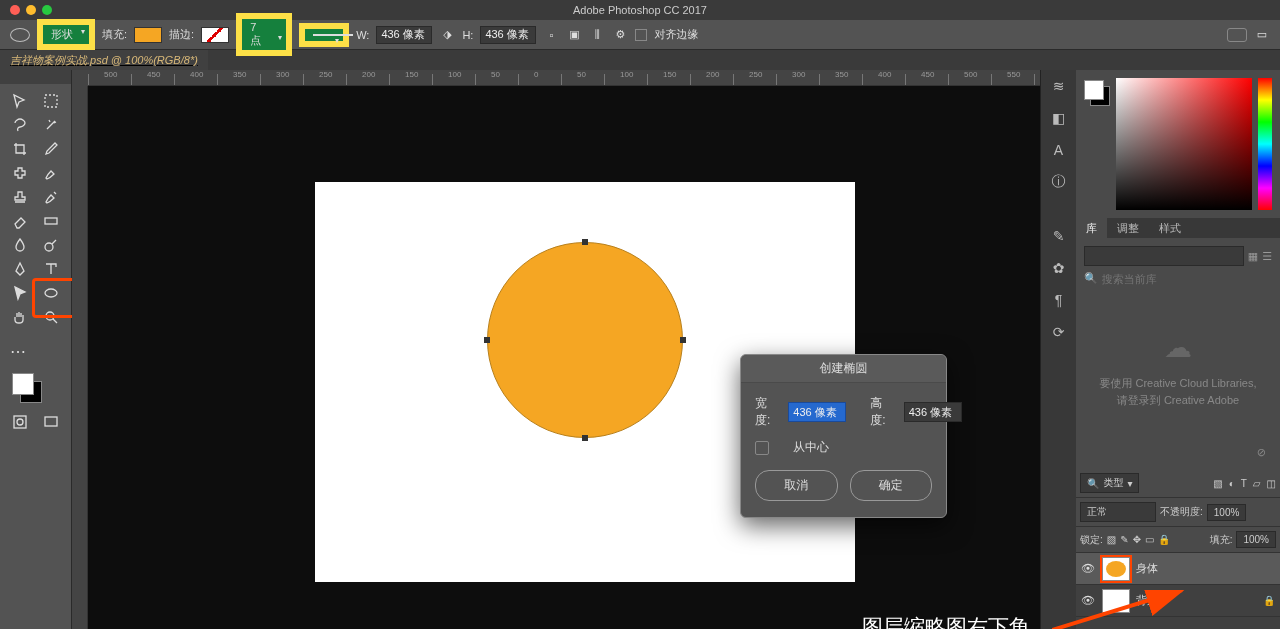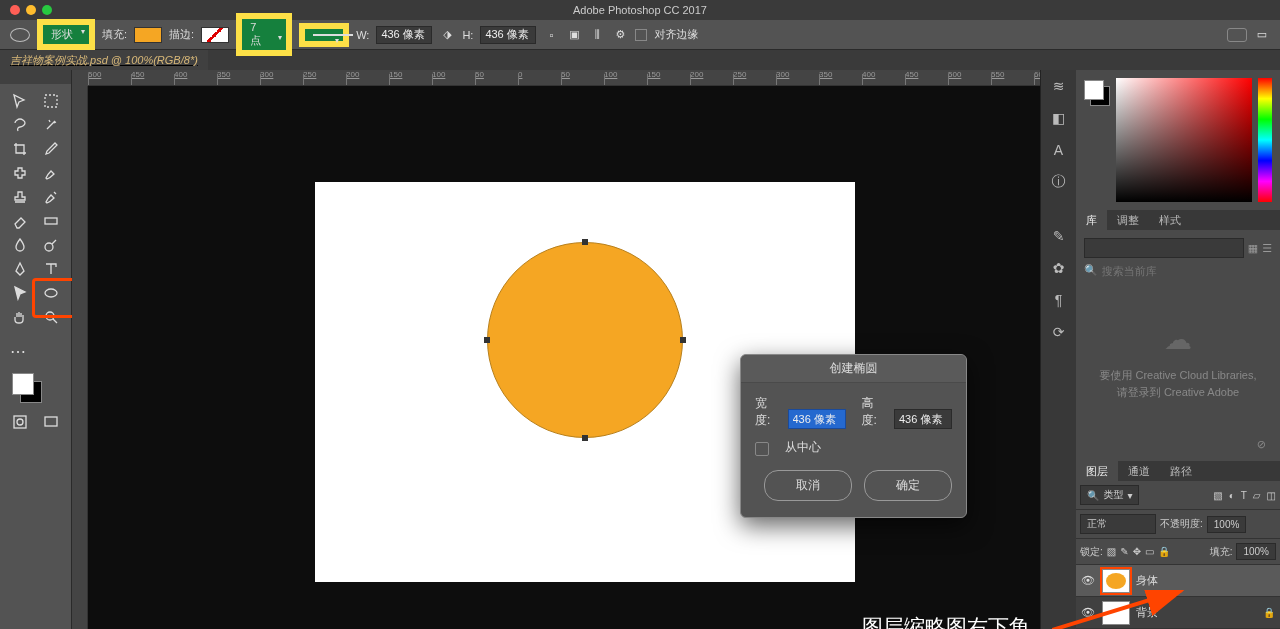--- a/index.html
+++ b/index.html
@@ -34,34 +34,34 @@
 .tool-grid { display: grid; grid-template-columns: 1fr 1fr; gap: 2px; padding: 0 6px; }
 .tool { height: 22px; display: flex; align-items: center; justify-content: center; color: #ddd; font-size: 14px; border-radius: 2px; }
 .tool svg { width: 16px; height: 16px; fill: none; stroke: #ddd; stroke-width: 1.3; }
 .tool-highlight { position: absolute; border: 3px solid #ff4400; border-radius: 4px; }
 .tool-swatches { position: relative; width: 30px; height: 30px; margin: 12px 0 8px 12px; }
 .tool-swatches .fg { width: 22px; height: 22px; background: #fff; border: 1px solid #888; position: absolute; top: 0; left: 0; }
 .tool-swatches .bg { width: 22px; height: 22px; background: #000; border: 1px solid #888; position: absolute; bottom: 0; right: 0; }
 
 .canvas-area { flex: 1; background: #0d0d0d; position: relative; }
 .ruler-h { position: absolute; top: 0; left: 16px; right: 0; height: 16px; background: #444; color: #999; font-size: 8px; display: flex; overflow: hidden; border-bottom:1px solid #333;}
-.ruler-h span { width: 43px; flex-shrink: 0; text-align: left; position: relative; padding-left:0;text-decoration:underline;}
+.ruler-h span { width: 43px; flex-shrink: 0; text-align: left; position: relative; padding-left:16px;}
 .ruler-h span::before { content:""; position:absolute; left:0; top:4px; bottom:0; width:1px; background:#777;}
 .ruler-v { position: absolute; top: 16px; left: 0; width: 16px; bottom: 0; background: #444; border-right:1px solid #333;}
 .ruler-corner { position:absolute; top:0; left:0; width:16px; height:16px; background:#444;}
 .canvas { position: absolute; top: 112px; left: 243px; width: 540px; height: 400px; background: #fff; }
 .ellipse { position: absolute; left: 172px; top: 60px; width: 196px; height: 196px; background: #f5a623; border-radius: 50%; border:0.5px solid #b8801c;}
 .handle { position: absolute; width: 6px; height: 6px; background: #333; }
 .handle.t { top: 57px; left: 267px; } .handle.b { top: 253px; left: 267px; }
 .handle.l { top: 155px; left: 169px; } .handle.r { top: 155px; left: 365px; }
 
-.dialog { position: absolute; top: 284px; left: 668px; width: 227px; background: #535353; border: 1px solid #888; border-radius: 6px; box-shadow: 0 8px 24px rgba(0,0,0,0.6); color: #ddd; font-size: 12px; z-index: 10; }
+.dialog { position: absolute; top: 284px; left: 668px; width: 207px; background: #535353; border: 1px solid #888; border-radius: 6px; box-shadow: 0 8px 24px rgba(0,0,0,0.6); color: #ddd; font-size: 12px; z-index: 10; }
 .dialog-title { text-align: center; padding: 5px; font-size: 12px; border-bottom:1px solid #4a4a4a; background: #5a5a5a; border-radius: 6px 6px 0 0;}
 .dialog-body { padding: 12px 14px 16px; }
-.dialog-row { display: flex; align-items: flex-end; gap: 10px; margin-bottom: 10px; }
+.dialog-row { display: flex; align-items: center; gap: 18px; margin-bottom: 10px; }
 .dialog-row input.text { width: 58px; background: #3a3a3a; border: 1px solid #2a2a2a; color: #eee; padding: 3px 4px; font-size: 11px; }
 .dialog-row input.sel { background: #2569cf; border-color: #1a4a9a;}
 .dialog-check { width: 14px; height: 14px; border: 1px solid #888; border-radius: 2px; margin-right: 6px; }
 .dialog-btns { display: flex; gap: 12px; justify-content: flex-end; margin-top: 14px; }
 .dialog-btn { width: 88px; padding: 6px 0; text-align: center; border: 1px solid #999; border-radius: 14px; font-size: 12px; background:transparent; color:#ddd;}
 
 .annot-text { position: absolute; left: 790px; top: 543px; color: #fff; font-size: 21px; z-index:5;}
 .arrow { position: absolute; left: 980px; top: 520px; z-index:5;}
 
 .panel-strip { width: 36px; background: #383838; border-left: 1px solid #222; padding-top: 6px; display: flex; flex-direction: column; align-items:center; gap:12px;}
@@ -377,25 +377,20 @@
         <input style="flex: 1 1 0%; background: transparent; border: none; color: rgb(153, 153, 153); font-size: 11px;" placeholder="搜索当前库">
       </div>
       <div class="lib-msg">
         <span class="cloud">☁</span>
         <span>要使用 Creative Cloud Libraries,</span><br>
         <span>请登录到 Creative Adobe</span>
       </div>
       <div class="lib-footer"><span>⊘</span></div>
     </div>
 
-    <div class="panel-tabs">
-      <div class="panel-tab active">图层</div>
-      <div class="panel-tab">通道</div>
-      <div class="panel-tab">路径</div>
-    </div>
     <div class="layers-panel">
       <div class="layer-opts">
         <div class="dd">🔍 <span>类型</span> ▾</div>
         <div class="mini-icons">
           <span>▧</span>
           <span>◐</span>
           <span>T</span>
           <span>▱</span>
           <span>◫</span>
         </div>

